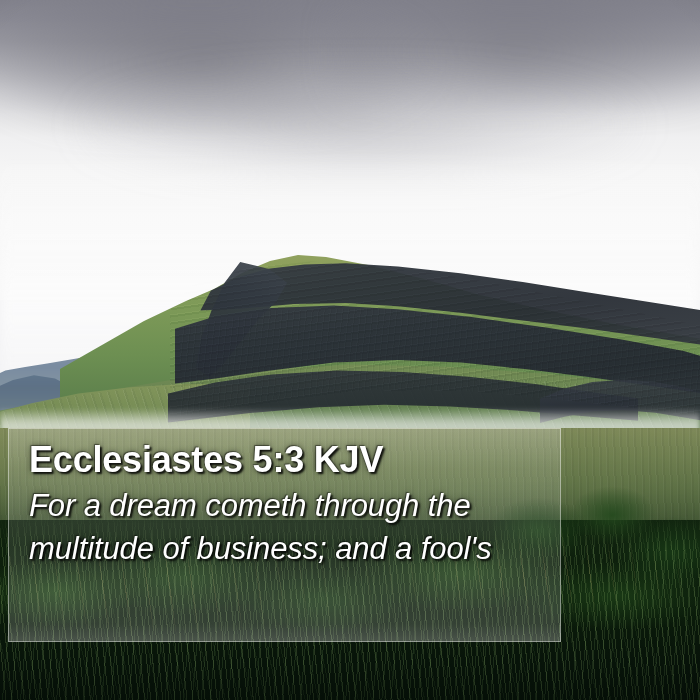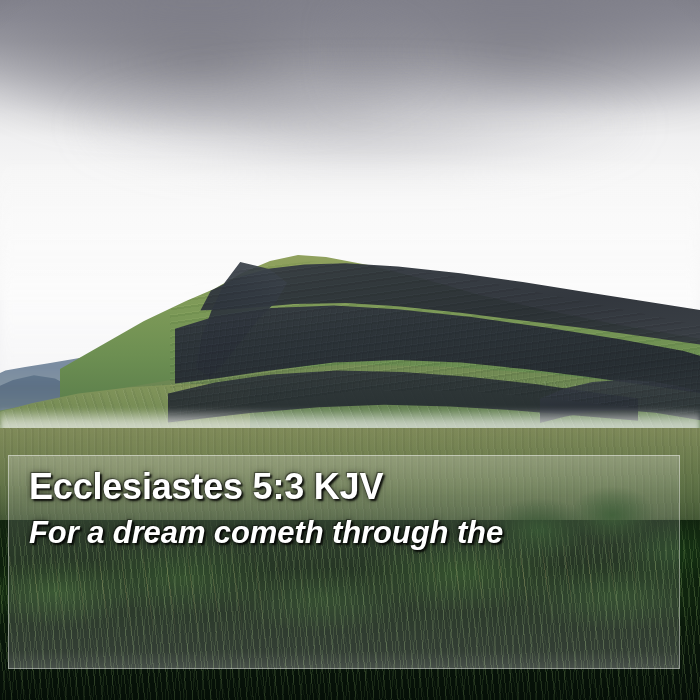--- a/index.html
+++ b/index.html
@@ -340,22 +340,22 @@
     left: 0; top: 0;
     width: 700px; height: 700px;
     background: radial-gradient(ellipse 120% 110% at 50% 45%, rgba(0,0,0,0) 55%, rgba(0,0,0,0.16) 88%, rgba(0,0,0,0.30) 100%);
     pointer-events: none;
   }
 
   
   .verse-panel {
     position: absolute;
     left: 8px;
-    top: 455px;
-    width: 672px;
+    top: 428px;
+    width: 553px;
     height: 214px;
     box-sizing: border-box;
     border: 1px solid rgba(255,255,255,0.42);
     background: linear-gradient(to bottom,
         rgba(235,235,235,0.26) 0%,
         rgba(225,225,225,0.16) 18%,
         rgba(215,215,215,0.12) 55%,
         rgba(225,225,225,0.20) 92%,
         rgba(240,240,240,0.28) 100%);
     padding: 10px 18px 8px 20px;
@@ -375,21 +375,21 @@
       2px 2px 2px rgba(0,0,0,0.85),
       -1px -1px 1px rgba(0,0,0,0.45),
       0 0 6px rgba(0,0,0,0.55);
   }
 
   .verse-body {
     margin: 3px 0 0 0;
     color: #ffffff;
     font-family: "Liberation Sans", sans-serif;
     font-size: 31px;
-    font-weight: bold;
+    font-weight: normal;
     font-style: italic;
     line-height: 43px;
     letter-spacing: -0.1px;
     text-shadow:
       2px 2px 2px rgba(0,0,0,0.85),
       -1px -1px 1px rgba(0,0,0,0.45),
       0 0 6px rgba(0,0,0,0.55);
   }
   .verse-line { display: block; white-space: nowrap; }
 </style>
@@ -433,17 +433,18 @@
   <div class="grass-dry"></div>
 
   <div class="vignette"></div>
 
   <div class="verse-panel">
 
     <div class="verse-title">Ecclesiastes 5:3 KJV</div>
 
     <div class="verse-body">
       <span class="verse-line">For a dream cometh through the</span>
+      <span class="verse-line">multitude of business; and a fool's</span>
     </div>
 
   </div>
 
 </div>
 
 </body></html>

